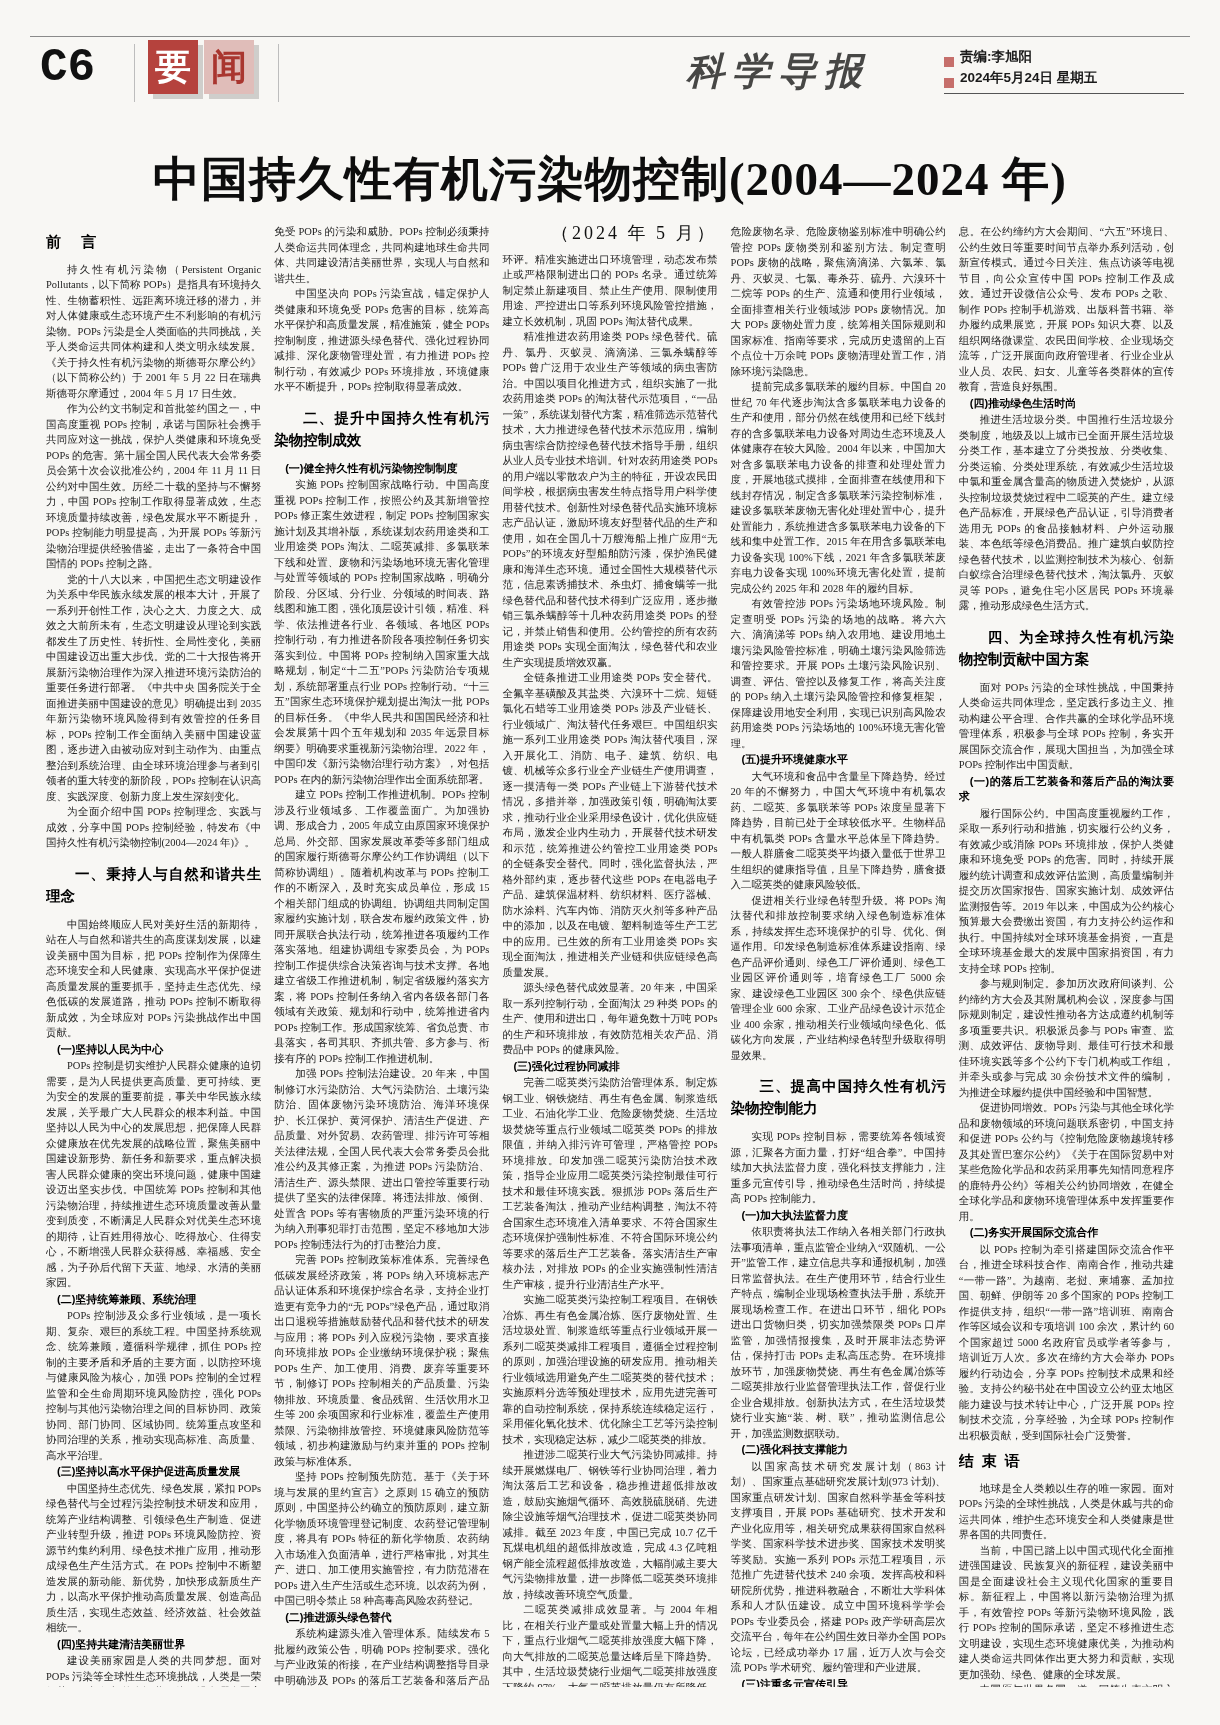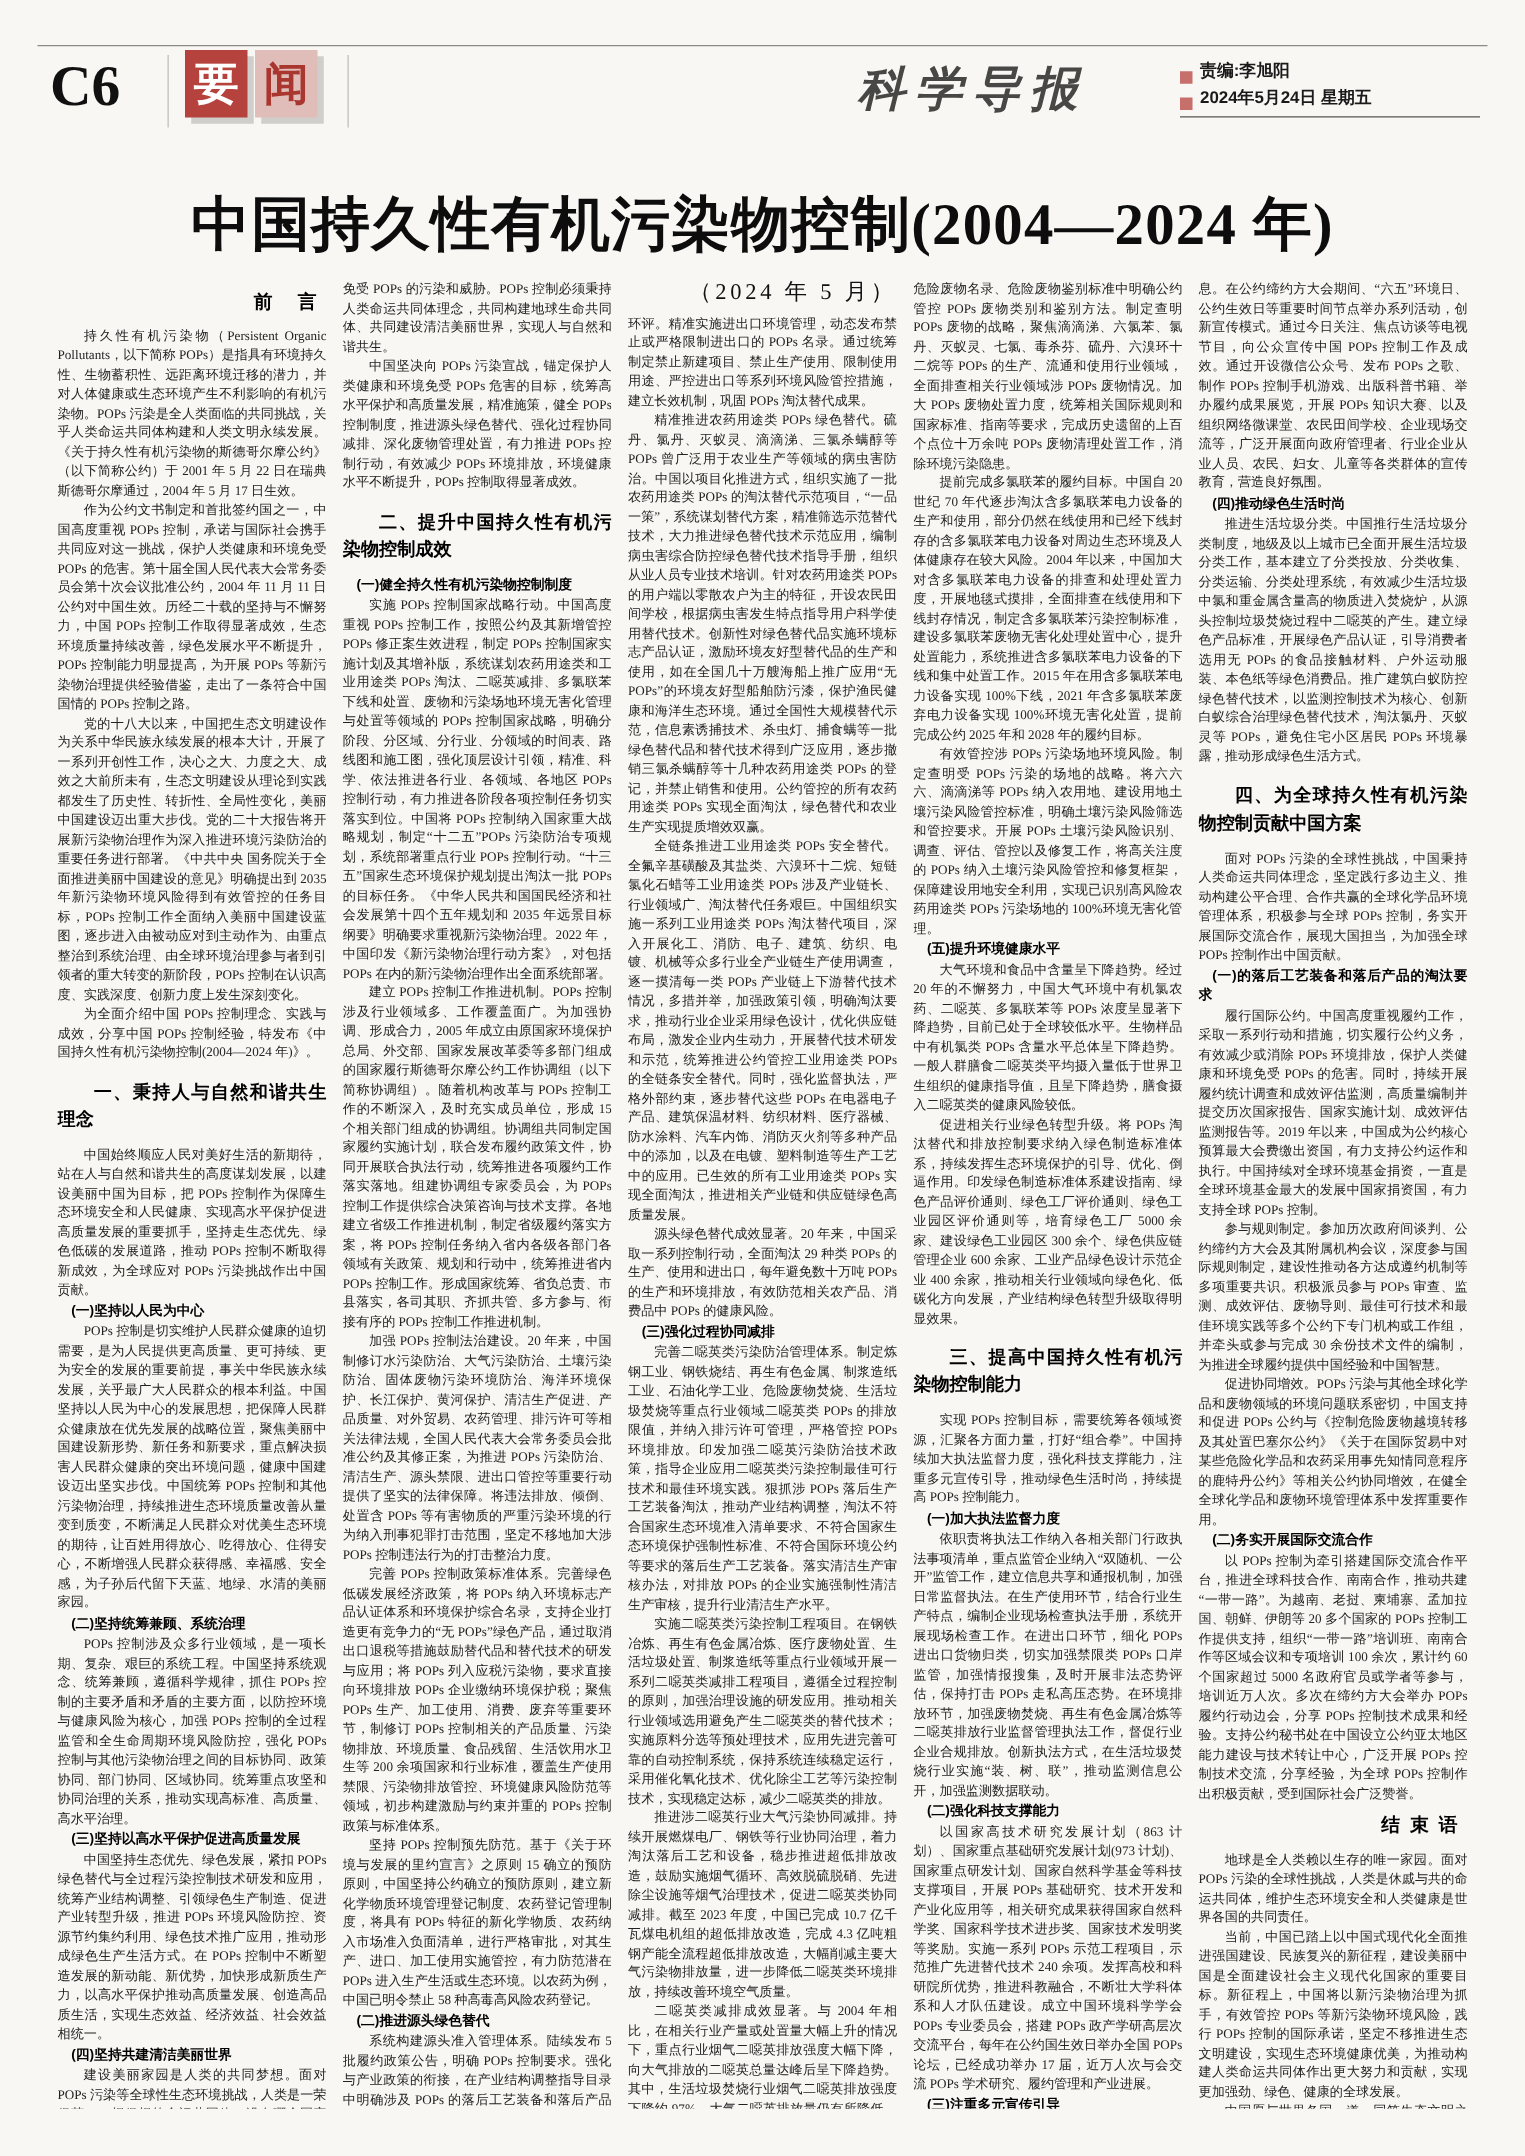--- a/index.html
+++ b/index.html
@@ -1,41 +1,41 @@
 <!DOCTYPE html>
 <html lang="zh"><head>
 <meta charset="utf-8">
 <style>
   html,body{margin:0;padding:0;}
   body{background:#e8e7e4;font-family:"Liberation Serif","DejaVu Serif",serif;}
   .page{position:relative;width:1220px;height:1725px;margin:0 auto;background:#f8f7f4;color:#1c1c1c;overflow:hidden;}
   
   .top-rule{position:absolute;left:30px;right:30px;top:36px;height:1px;background:#8a8a8a;}
   .hdr{position:absolute;left:30px;right:30px;top:40px;height:66px;}
-  .page-code{position:absolute;left:10px;top:2px;font-size:46px;font-weight:bold;font-family:Liberation Serif, serif;color:#111;}
+  .page-code{position:absolute;left:10px;top:2px;font-size:46px;font-weight:bold;font-family:Liberation Mono, monospace;color:#111;}
   .vbar{position:absolute;top:4px;width:1px;height:58px;background:#bdbdbd;}
   .sec-tag{position:absolute;left:118px;top:0;display:flex;gap:6px;}
   .sec-box{width:50px;height:54px;display:flex;align-items:center;justify-content:center;font-size:36px;font-weight:bold;box-shadow:5px 5px 0 #cfcecb;}
   .sec-box.b1{background:#b5423d;color:#ffffff;}
   .sec-box.b2{background:#e0bdb9;color:#a9362f;}
   .masthead{position:absolute;right:320px;top:6px;font-size:38px;font-weight:bold;font-style:italic;letter-spacing:8px;color:#474745;font-family:"Liberation Serif",serif;}
   .pub-info{position:absolute;right:6px;top:6px;width:240px;font-family:"Liberation Sans","DejaVu Sans",sans-serif;}
   .pub-line{font-size:13.5px;font-weight:bold;color:#1a1a1a;line-height:21px;display:flex;align-items:flex-end;gap:6px;}
   .sq{display:inline-block;width:10px;height:10px;background:#b5423d;opacity:.75;}
   .pub-underline{margin-top:5px;height:1px;background:#555;}
   
   .headline{position:absolute;left:0;right:0;top:112px;text-align:center;font-size:47px;font-weight:bold;letter-spacing:1px;color:#0d0d0d;font-family:"Liberation Serif","DejaVu Serif",serif;margin-top:36px;}
   
   .cols{position:absolute;left:46px;right:46px;top:224px;bottom:38px;display:flex;gap:13px;}
   .col{flex:1 1 0;height:100%;overflow:hidden;text-align:justify;font-size:10.5px;line-height:15.5px;color:#222;}
   .blk{margin:0;}
   .blk.p{text-indent:2em;}
   .blk.pn{text-indent:0;}
   .blk.pc{text-align:right;text-indent:0;font-size:18px;letter-spacing:3px;margin:2px 0 10px;color:#111;}
-  .blk.h1c{text-align:right;text-indent:0;font-weight:bold;font-size:15px;letter-spacing:8px;margin:10px 0 12px;color:#000;font-family:"Liberation Sans","DejaVu Sans",sans-serif;}
+  .blk.h1c{text-align:left;text-indent:0;font-weight:bold;font-size:15px;letter-spacing:8px;margin:10px 0 12px;color:#000;font-family:"Liberation Sans","DejaVu Sans",sans-serif;}
   .blk.h1{font-weight:bold;font-size:14.5px;line-height:22px;text-indent:2em;margin:12px 0 10px;color:#000;font-family:"Liberation Sans","DejaVu Sans",sans-serif;}
   .blk.h2{font-weight:bold;font-size:11px;text-indent:1em;margin:1px 0;color:#000;font-family:"Liberation Sans","DejaVu Sans",sans-serif;}
 </style>
 </head>
 <body>
 
 <div class="page">
 
   <div class="top-rule"></div>
 

